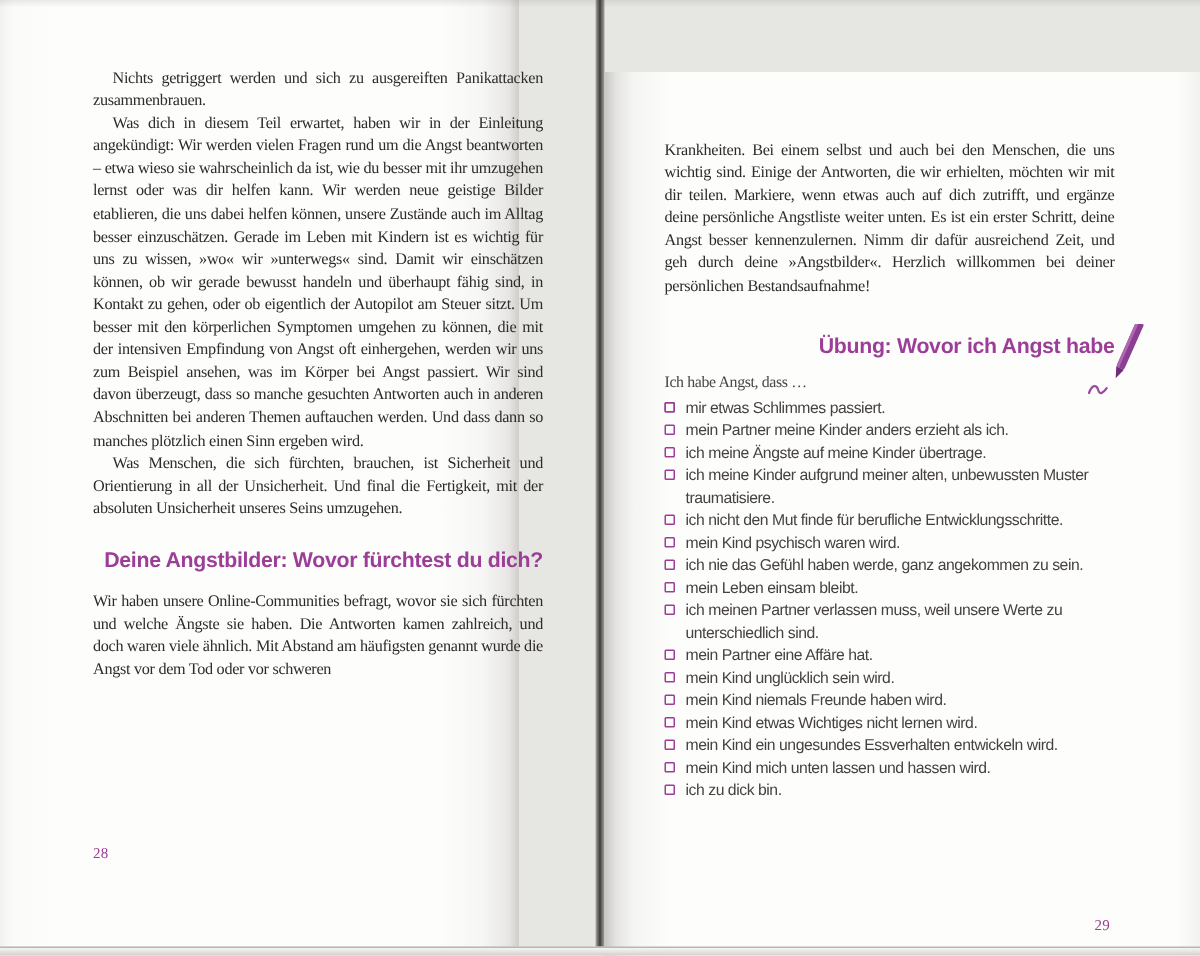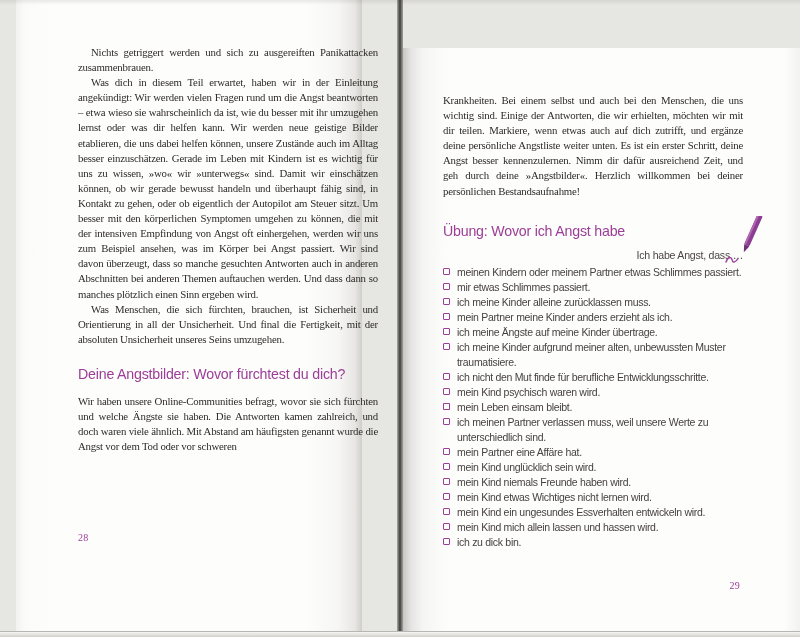--- a/index.html
+++ b/index.html
@@ -11,21 +11,20 @@
   *{box-sizing:border-box;margin:0;padding:0;}
   html,body{width:800px;height:637px;overflow:hidden;}
   body{background:#e6e6e3;font-family:"Liberation Serif",serif;}
 
   .scene{position:relative;width:800px;height:637px;overflow:hidden;}
 
   .page{position:absolute;top:0;height:631px;}
   .page-left{
     left:0;width:346px;
     background:linear-gradient(to right,#f2f2f0 0%,#fbfbfa 2.5%,var(--page-bg) 10%,var(--page-bg) 84%,#f6f6f4 93%,#e7e6e4 98%,#cfcecb 100%);
-    margin-left:16px;
   }
   .page-right{
     left:403px;width:397px;
     background:linear-gradient(to right,#c7c6c3 0%,#e5e4e2 2%,#f5f5f3 5%,var(--page-bg) 11%,var(--page-bg) 96%,#f2f2f0 100%);
     margin-top:48px;
   }
   .gutter{
     position:absolute;left:397px;top:0;width:6px;height:631px;
     background:linear-gradient(to right,#aeadaa 0%,#5a5955 35%,#3e3d3a 50%,#6c6b67 70%,#a3a29f 100%);
   }
@@ -47,48 +46,49 @@
   .para{
     text-align:justify;
     font-size:10.8px;line-height:15.1px;letter-spacing:-0.2px;
     color:var(--body-ink);
   }
   .para.indent{text-indent:13px;}
   .para.gap{margin-top:15px;}
 
   .heading{
     font-family:"Liberation Sans",sans-serif;
-    font-weight:400;font-size:14.2px;line-height:17px;letter-spacing:-0.2px;
+    font-weight:700;font-size:14.2px;line-height:17px;letter-spacing:-0.2px;
     color:var(--accent);
     margin:19px 0 11px 0;
+    text-align:right;
   }
   .heading-right{margin:24px 0 8px 0;}
 
   .intro{
-    font-family:Liberation Sans, sans-serif;
+    font-family:Liberation Serif, serif;
     font-size:10.6px;line-height:15px;letter-spacing:-0.25px;
-    color:#4a4643;margin:0 0 2px 0;text-align:right;
+    color:#4a4643;margin:0 0 2px 0;
   }
 
   .checklist{
     list-style:none;
     font-family:"Liberation Sans",sans-serif;
     font-size:10.5px;line-height:15px;letter-spacing:-0.3px;
     color:var(--list-ink);
   }
   .check-item{position:relative;padding-left:14px;}
   .checkbox{
     position:absolute;left:0;top:3.5px;
     width:6.5px;height:6.5px;
     border:1.5px solid var(--accent);border-radius:1px;
     background:transparent;
   }
 
   .pageno{
-    position:absolute;top:532px;
+    position:absolute;top:564px;
     font-size:10px;letter-spacing:0.2px;
     color:var(--accent);
   }
   .pageno-left{left:62px;}
   .pageno-right{right:60px;}
 
   .pen{position:absolute;right:28px;top:168px;}
 </style>
 </head>
 <body>
@@ -110,32 +110,27 @@
 
   <div class="page page-right">
     <div class="text-block">
       <p class="para">Krankheiten. Bei einem selbst und auch bei den Menschen, die uns wichtig sind. Einige der Antworten, die wir erhielten, möchten wir mit dir teilen. Markiere, wenn etwas auch auf dich zutrifft, und ergänze deine persönliche Angstliste weiter unten. Es ist ein erster Schritt, deine Angst besser kennenzulernen. Nimm dir dafür ausreichend Zeit, und geh durch deine »Angstbilder«. Herzlich willkommen bei deiner persönlichen Bestandsaufnahme!</p>
       <h2 class="heading heading-right">Übung: Wovor ich Angst habe</h2>
       <p class="intro">Ich habe Angst, dass …</p>
       <ul class="checklist">
 
           <li class="check-item">
             <span class="checkbox"></span>
-            <span class="check-text">meinen Kindern oder meinem Partner etwas Schlimmes passiert.</span>
           </li>
 
           <li class="check-item">
             <span class="checkbox"></span>
             <span class="check-text">mir etwas Schlimmes passiert.</span>
           </li>
 
-          <li class="check-item">
-            <span class="checkbox"></span>
-            <span class="check-text">ich meine Kinder alleine zurücklassen muss.</span>
-          </li>
 
           <li class="check-item">
             <span class="checkbox"></span>
             <span class="check-text">mein Partner meine Kinder anders erzieht als ich.</span>
           </li>
 
           <li class="check-item">
             <span class="checkbox"></span>
             <span class="check-text">ich meine Ängste auf meine Kinder übertrage.</span>
           </li>
@@ -150,20 +145,21 @@
             <span class="check-text">ich nicht den Mut finde für berufliche Entwicklungsschritte.</span>
           </li>
 
           <li class="check-item">
             <span class="checkbox"></span>
             <span class="check-text">mein Kind psychisch waren wird.</span>
           </li>
 
           <li class="check-item">
             <span class="checkbox"></span>
+            <span class="check-text">ich nie das Gefühl haben werde, ganz angekommen zu sein.</span>
           </li>
 
           <li class="check-item">
             <span class="checkbox"></span>
             <span class="check-text">mein Leben einsam bleibt.</span>
           </li>
 
           <li class="check-item">
             <span class="checkbox"></span>
             <span class="check-text">ich meinen Partner verlassen muss, weil unsere Werte zu unterschiedlich sind.</span>
@@ -189,21 +185,21 @@
             <span class="check-text">mein Kind etwas Wichtiges nicht lernen wird.</span>
           </li>
 
           <li class="check-item">
             <span class="checkbox"></span>
             <span class="check-text">mein Kind ein ungesundes Essverhalten entwickeln wird.</span>
           </li>
 
           <li class="check-item">
             <span class="checkbox"></span>
-            <span class="check-text">mein Kind mich allein lassen und hassen wird.</span>
+            <span class="check-text">mein Kind mich unten lassen und hassen wird.</span>
           </li>
 
           <li class="check-item">
             <span class="checkbox"></span>
             <span class="check-text">ich zu dick bin.</span>
           </li>
 
         </ul>
     </div>
 

